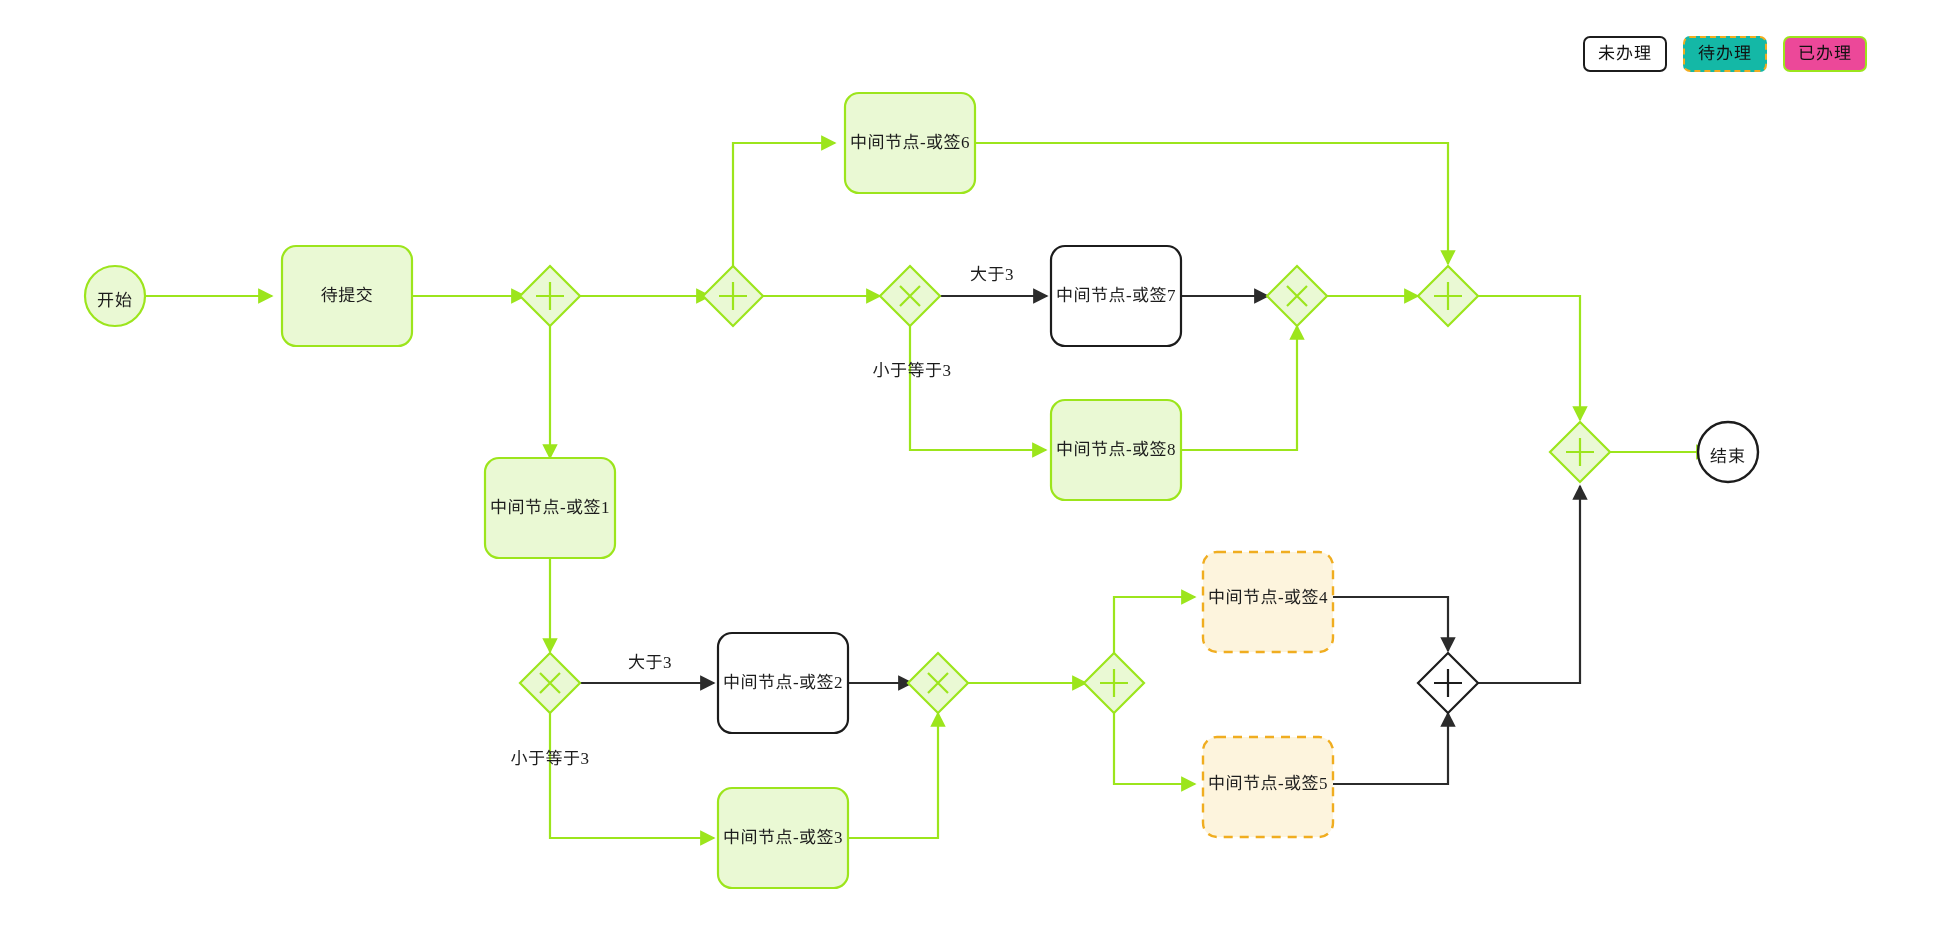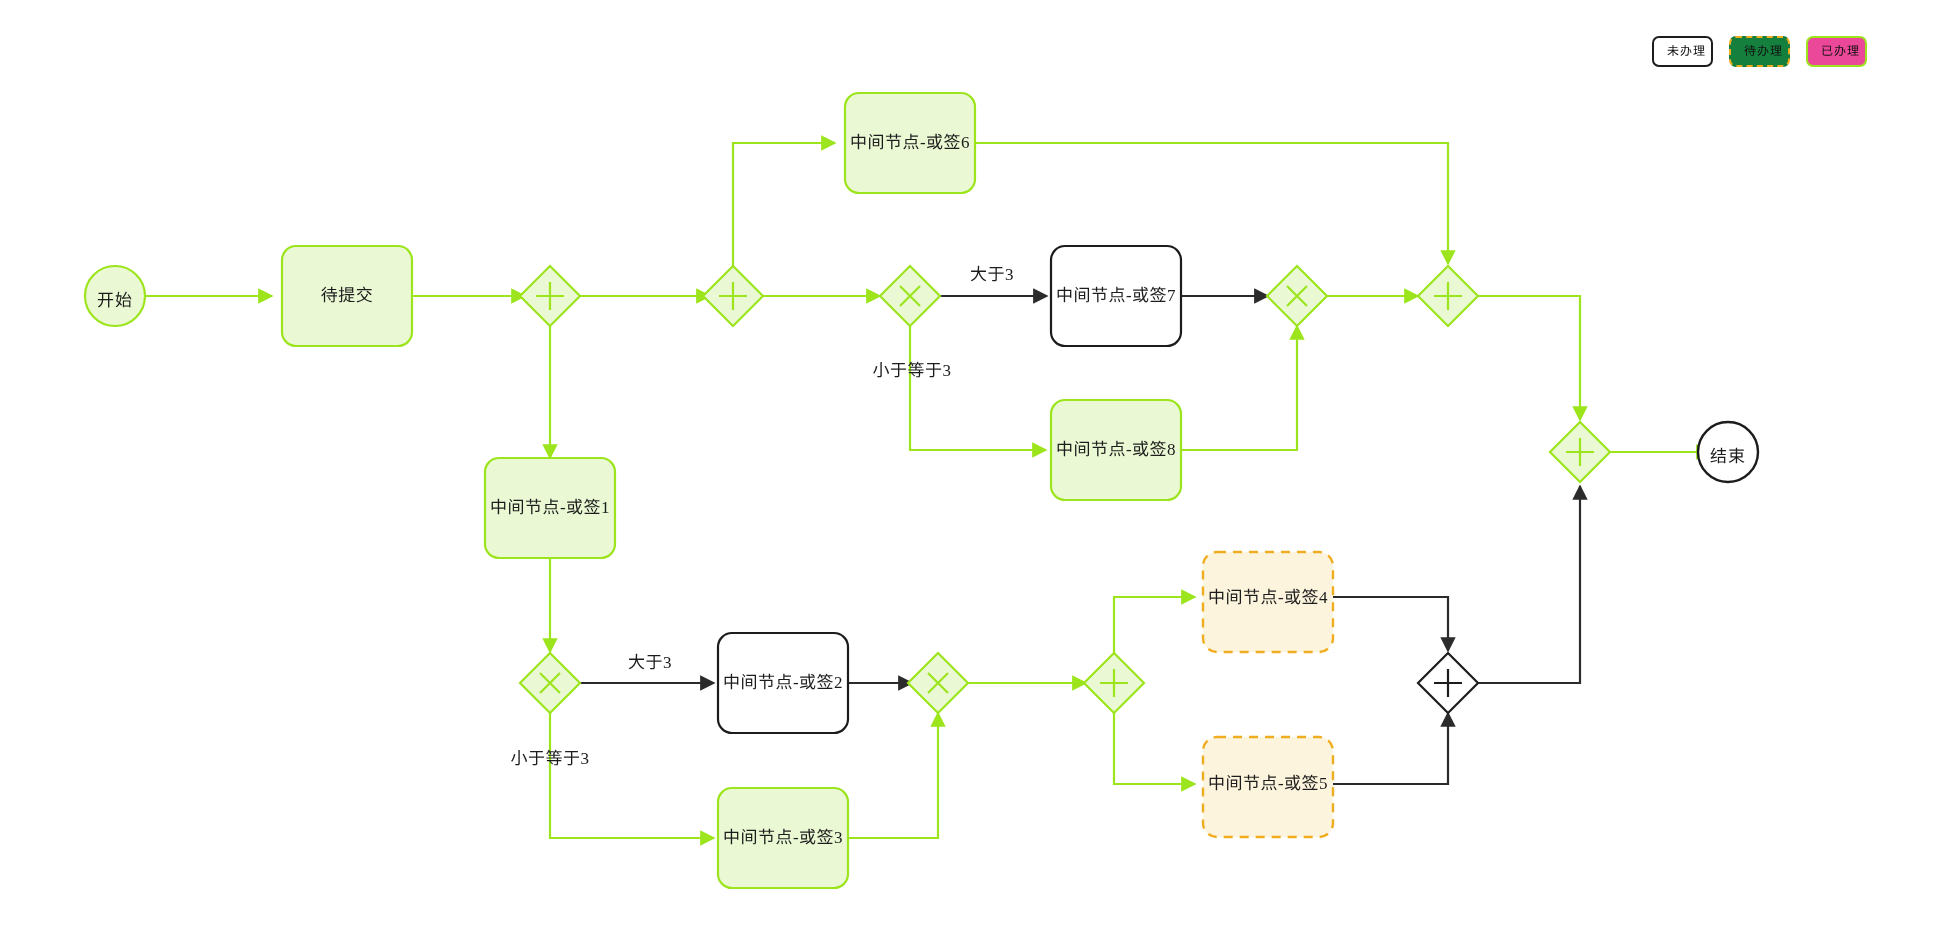--- a/index.html
+++ b/index.html
@@ -26,35 +26,35 @@
   .legend {
     position: absolute;
     top: 36px;
     right: 68px;
     display: flex;
     align-items: center;
     gap: 16px;
     z-index: 5;
   }
   .legend-chip {
-    font-size: 12px;
+    font-size: 17px;
     line-height: 1;
-    padding: 7px 5px 8px 13px;
+    padding: 7px 13px 8px 13px;
     border-radius: 7px;
     letter-spacing: 1px;
     color: #111111;
     white-space: nowrap;
     font-family: "Liberation Serif", "DejaVu Serif", serif;
   }
   .legend-chip.state-untodo {
     background: #ffffff;
     border: 2px solid #1c1c1c;
   }
   .legend-chip.state-todo {
-    background: #15803d;
+    background: #14b8a6;
     border: 2px dashed #f0ad20;
   }
   .legend-chip.state-done {
     background: #ec4899;
     border: 2px solid #9ce51c;
   }
   
   svg text {
     font-family: "Liberation Serif", "DejaVu Serif", serif;
     fill: #1c1c1c;

